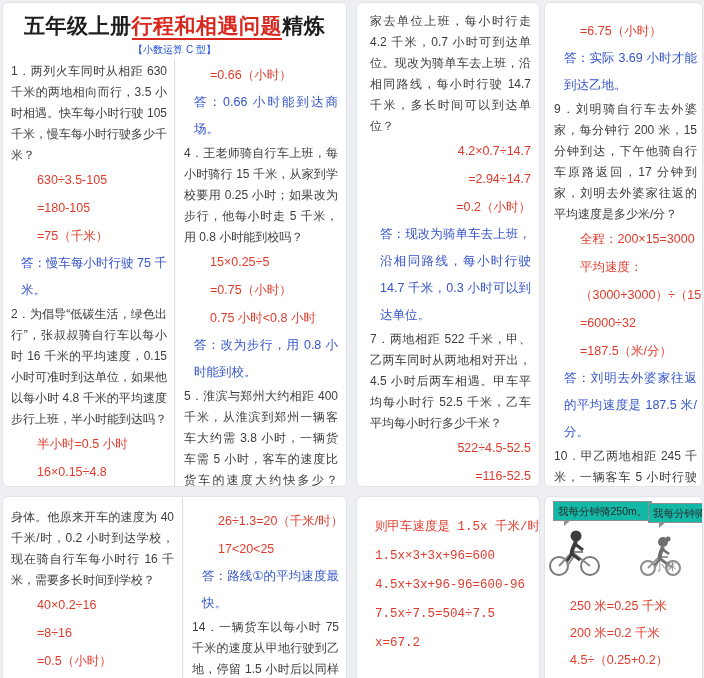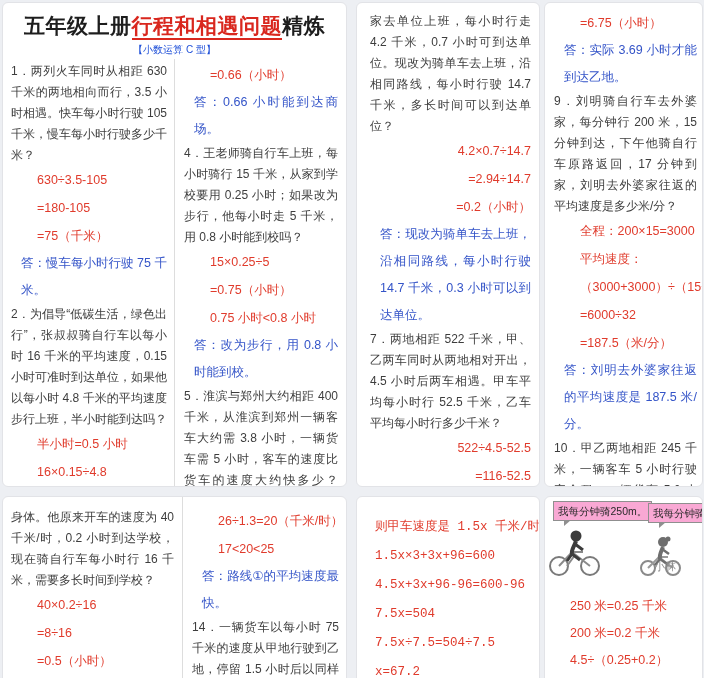--- a/index.html
+++ b/index.html
@@ -17,33 +17,33 @@
   .title{font-size:21px;font-weight:bold;color:#1d1d1d;letter-spacing:.5px;white-space:nowrap;}
   .title .hl{color:#d9271e;border-bottom:2px solid #d9271e;padding-bottom:1px;}
   .subtitle{font-size:10px;color:#1d4ed8;margin-top:3px;}
   .cols{display:flex;flex:1 1 auto;align-items:stretch;min-height:0;}
   .col{box-sizing:border-box;min-width:0;}
   #card-a .col-1{width:172px;border-right:1px solid #ddd;padding:2px 7px 0 8px;}
   #card-a .col-2{flex:1;padding:2px 8px 0 9px;}
   #card-d .col-1{width:180px;border-right:1px solid #ddd;padding:10px 8px 0 8px;}
   #card-d .col-2{flex:1;padding:10px 7px 0 9px;}
   .single{padding:8px 8px 0 13px;flex:1;}
-  #card-c .single{padding:6px 5px 0 9px;}
+  #card-c .single{padding:14px 5px 0 9px;}
   #card-e .single{padding:16px 6px 0 10px;}
   #card-f .single{padding:6px 5px 0 7px;}
   .blk{margin:0;}
   .p{font-size:12px;line-height:21px;color:#3d3d3d;text-align:justify;}
   .eq{font-size:12.5px;line-height:28px;color:#e03b2c;padding-left:26px;white-space:nowrap;}
   .ans{font-size:12.5px;line-height:27px;color:#3454c8;padding-left:10px;text-align:justify;}
   #card-b .eq{padding-left:20px;text-align:right;}
   #card-e .eq{padding-left:8px;line-height:29px;font-family:Liberation Mono, monospace;}
   #card-f .eq{padding-left:18px;line-height:27px;}
   
   .comic{position:relative;height:90px;flex:0 0 auto;}
-  .bubble{position:absolute;border:1px solid #8f8f8f;background:#f9a8d4;color:#2a2a2a;
+  .bubble{position:absolute;border:1px solid #8f8f8f;background:#14b8a6;color:#2a2a2a;
     font-size:10.5px;line-height:14px;padding:2px 4px;white-space:nowrap;}
   .bubble:after{content:"";position:absolute;left:10px;bottom:-6px;width:0;height:0;
     border-left:7px solid #8f8f8f;border-bottom:6px solid transparent;}
   .bub-l{left:8px;top:4px;}
   .bub-r{left:103px;top:6px;}
   .rider{position:absolute;}
   .rider-l{left:0px;top:30px;}
   .rider-r{left:92px;top:38px;}
   .rider-label{position:absolute;font-size:11px;color:#8a8a8a;margin-left:47px;}
   .lab-l{left:62px;top:62px;}
@@ -127,21 +127,20 @@
           <div class="blk p">14．一辆货车以每小时 75 千米的速度从甲地行驶到乙地，停留 1.5 小时后以同样的速度返回，往返共用去 3.9 小时，甲、乙两地相距多少千米？</div>
         </div>
     </div>
   </div>
 
   <div class="card" id="card-e">
     <div class="single">
         <div class="blk eq">则甲车速度是 1.5x 千米/时。</div>
         <div class="blk eq">1.5x×3+3x+96=600</div>
         <div class="blk eq">4.5x+3x+96-96=600-96</div>
-        <div class="blk eq">7.5x=504</div>
         <div class="blk eq">7.5x÷7.5=504÷7.5</div>
         <div class="blk eq">x=67.2</div>
       </div>
   </div>
 
   <div class="card" id="card-f">
     <div class="comic">
       <div class="bubble bub-l">我每分钟骑250m。</div>
       <div class="bubble bub-r">我每分钟骑200m。</div>
       <span class="rider rider-l">

